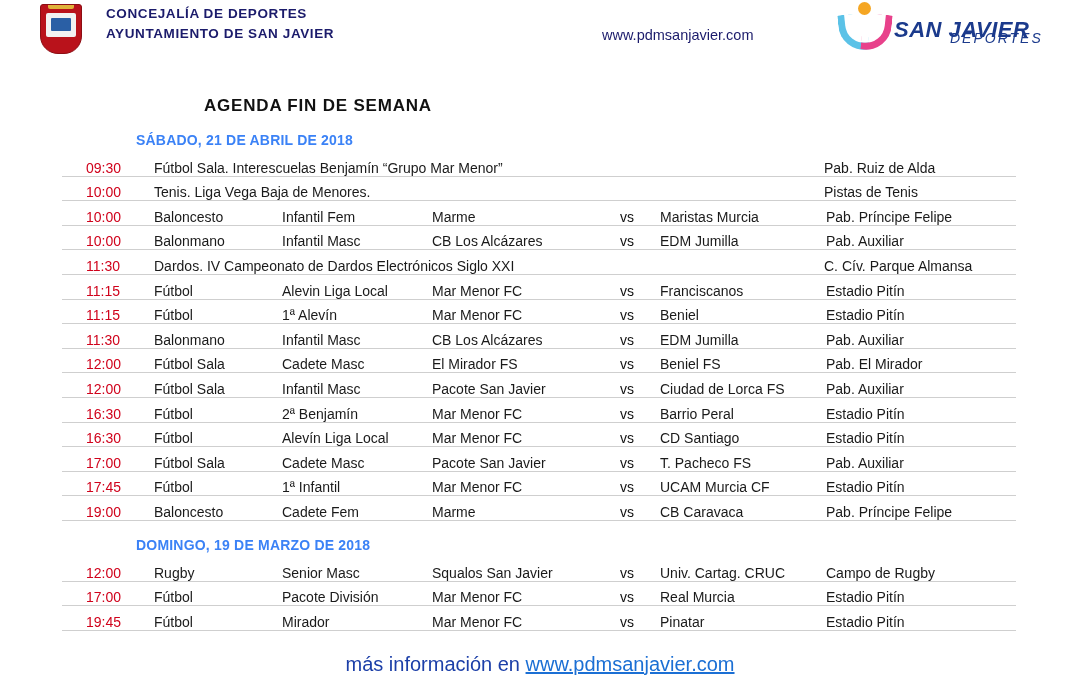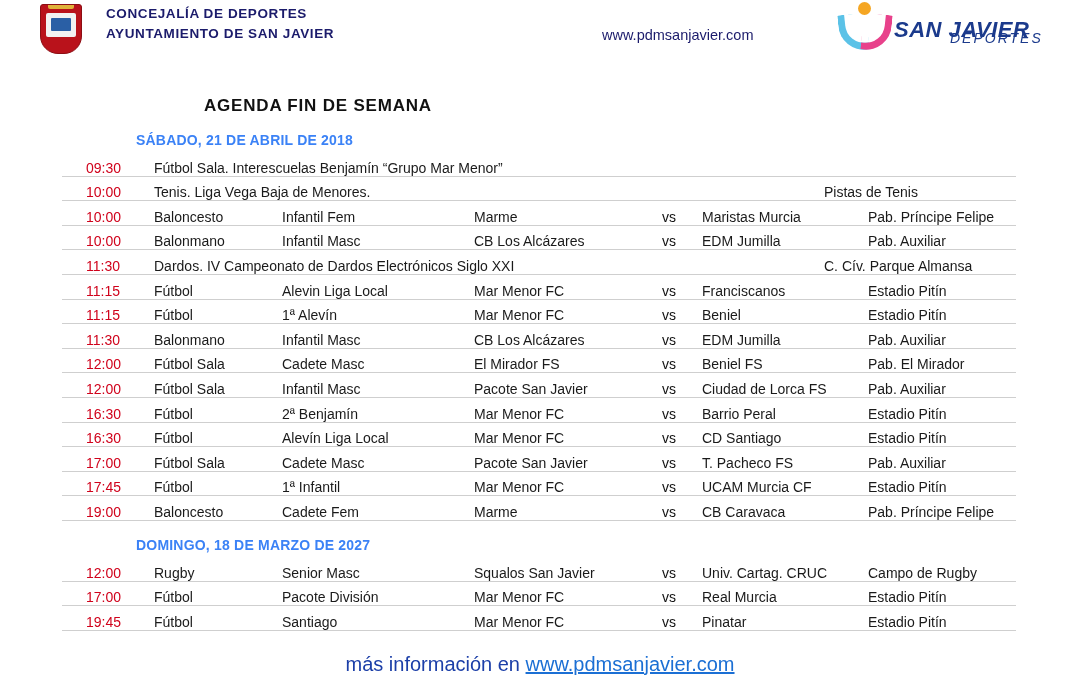--- a/index.html
+++ b/index.html
@@ -185,21 +185,21 @@
     white-space: nowrap;
   }
   .c-time {
     width: 92px;
     padding-left: 24px;
     color: #d0021b;
     box-sizing: border-box;
   }
   .c-sport   { width: 128px; }
   .c-cat     { width: 150px; }
-  .c-home    { width: 188px; margin-left: 42px; }
+  .c-home    { width: 188px; }
   .c-vs      { width: 40px; color: #111; }
   .c-away    { width: 166px; }
   .c-venue   { flex: 1; }
   .c-wide {
     flex: 1;
     min-width: 0;
     overflow: hidden;
     text-overflow: ellipsis;
   }
   .c-venue-right {
@@ -252,20 +252,21 @@
 
 <div class="agenda-title">AGENDA FIN DE SEMANA</div>
 
 <div id="days-container">
     <div class="day-section">
       <div class="day-heading">SÁBADO, 21 DE ABRIL DE 2018</div>
       <div class="rows">
         <div class="row">
           <div class="c-time">09:30</div>
           <div class="c-wide">Fútbol Sala.  Interescuelas Benjamín “Grupo Mar Menor”</div>
+          <div class="c-venue-right">Pab. Ruiz de Alda</div>
         </div>
         <div class="row">
           <div class="c-time">10:00</div>
           <div class="c-wide">Tenis. Liga Vega Baja de Menores.</div>
           <div class="c-venue-right">Pistas de Tenis</div>
         </div>
         <div class="row">
           <div class="c-time">10:00</div>
           <div class="c-sport">Baloncesto</div>
           <div class="c-cat">Infantil Fem</div>
@@ -374,21 +375,21 @@
           <div class="c-sport">Baloncesto</div>
           <div class="c-cat">Cadete Fem</div>
           <div class="c-home">Marme</div>
           <div class="c-vs">vs</div>
           <div class="c-away">CB Caravaca</div>
           <div class="c-venue">Pab. Príncipe Felipe</div>
         </div>
       </div>
     </div>
     <div class="day-section">
-      <div class="day-heading">DOMINGO, 18 DE MARZO DE 2027</div>
+      <div class="day-heading">DOMINGO, 19 DE MARZO DE 2018</div>
       <div class="rows">
         <div class="row">
           <div class="c-time">12:00</div>
           <div class="c-sport">Rugby</div>
           <div class="c-cat">Senior Masc</div>
           <div class="c-home">Squalos San Javier</div>
           <div class="c-vs">vs</div>
           <div class="c-away">Univ. Cartag. CRUC</div>
           <div class="c-venue">Campo de Rugby</div>
         </div>
@@ -397,21 +398,21 @@
           <div class="c-sport">Fútbol</div>
           <div class="c-cat">Pacote División</div>
           <div class="c-home">Mar Menor FC</div>
           <div class="c-vs">vs</div>
           <div class="c-away">Real Murcia</div>
           <div class="c-venue">Estadio Pitín</div>
         </div>
         <div class="row">
           <div class="c-time">19:45</div>
           <div class="c-sport">Fútbol</div>
-          <div class="c-cat">Santiago</div>
+          <div class="c-cat">Mirador</div>
           <div class="c-home">Mar Menor FC</div>
           <div class="c-vs">vs</div>
           <div class="c-away">Pinatar</div>
           <div class="c-venue">Estadio Pitín</div>
         </div>
       </div>
     </div>
   </div>
 
 <div class="footer">

